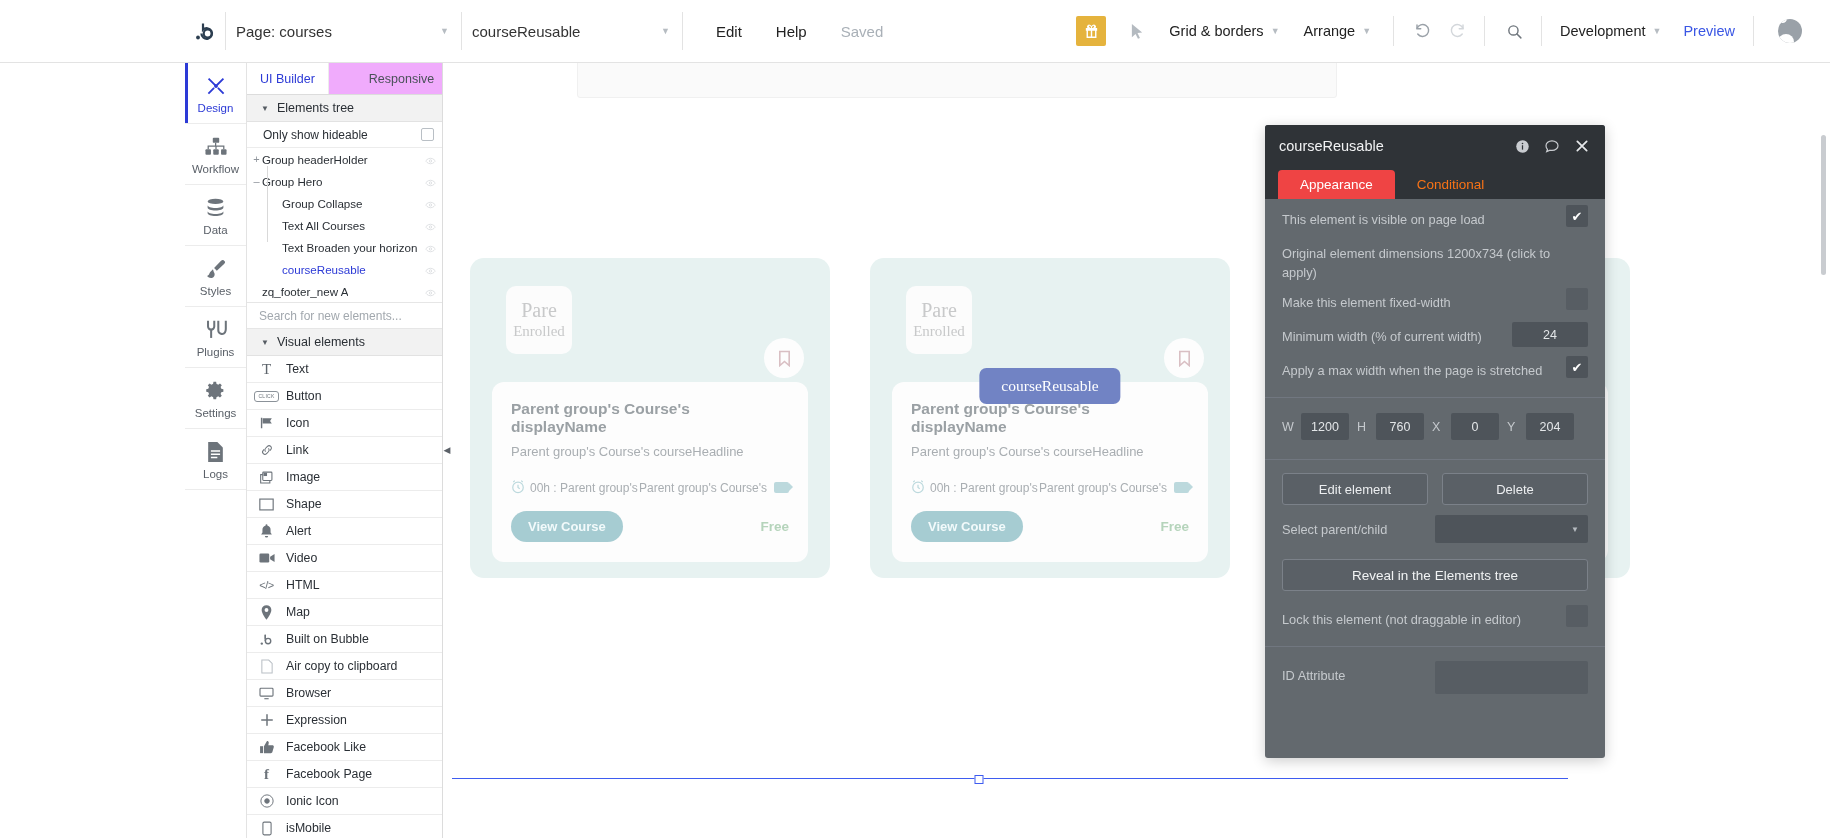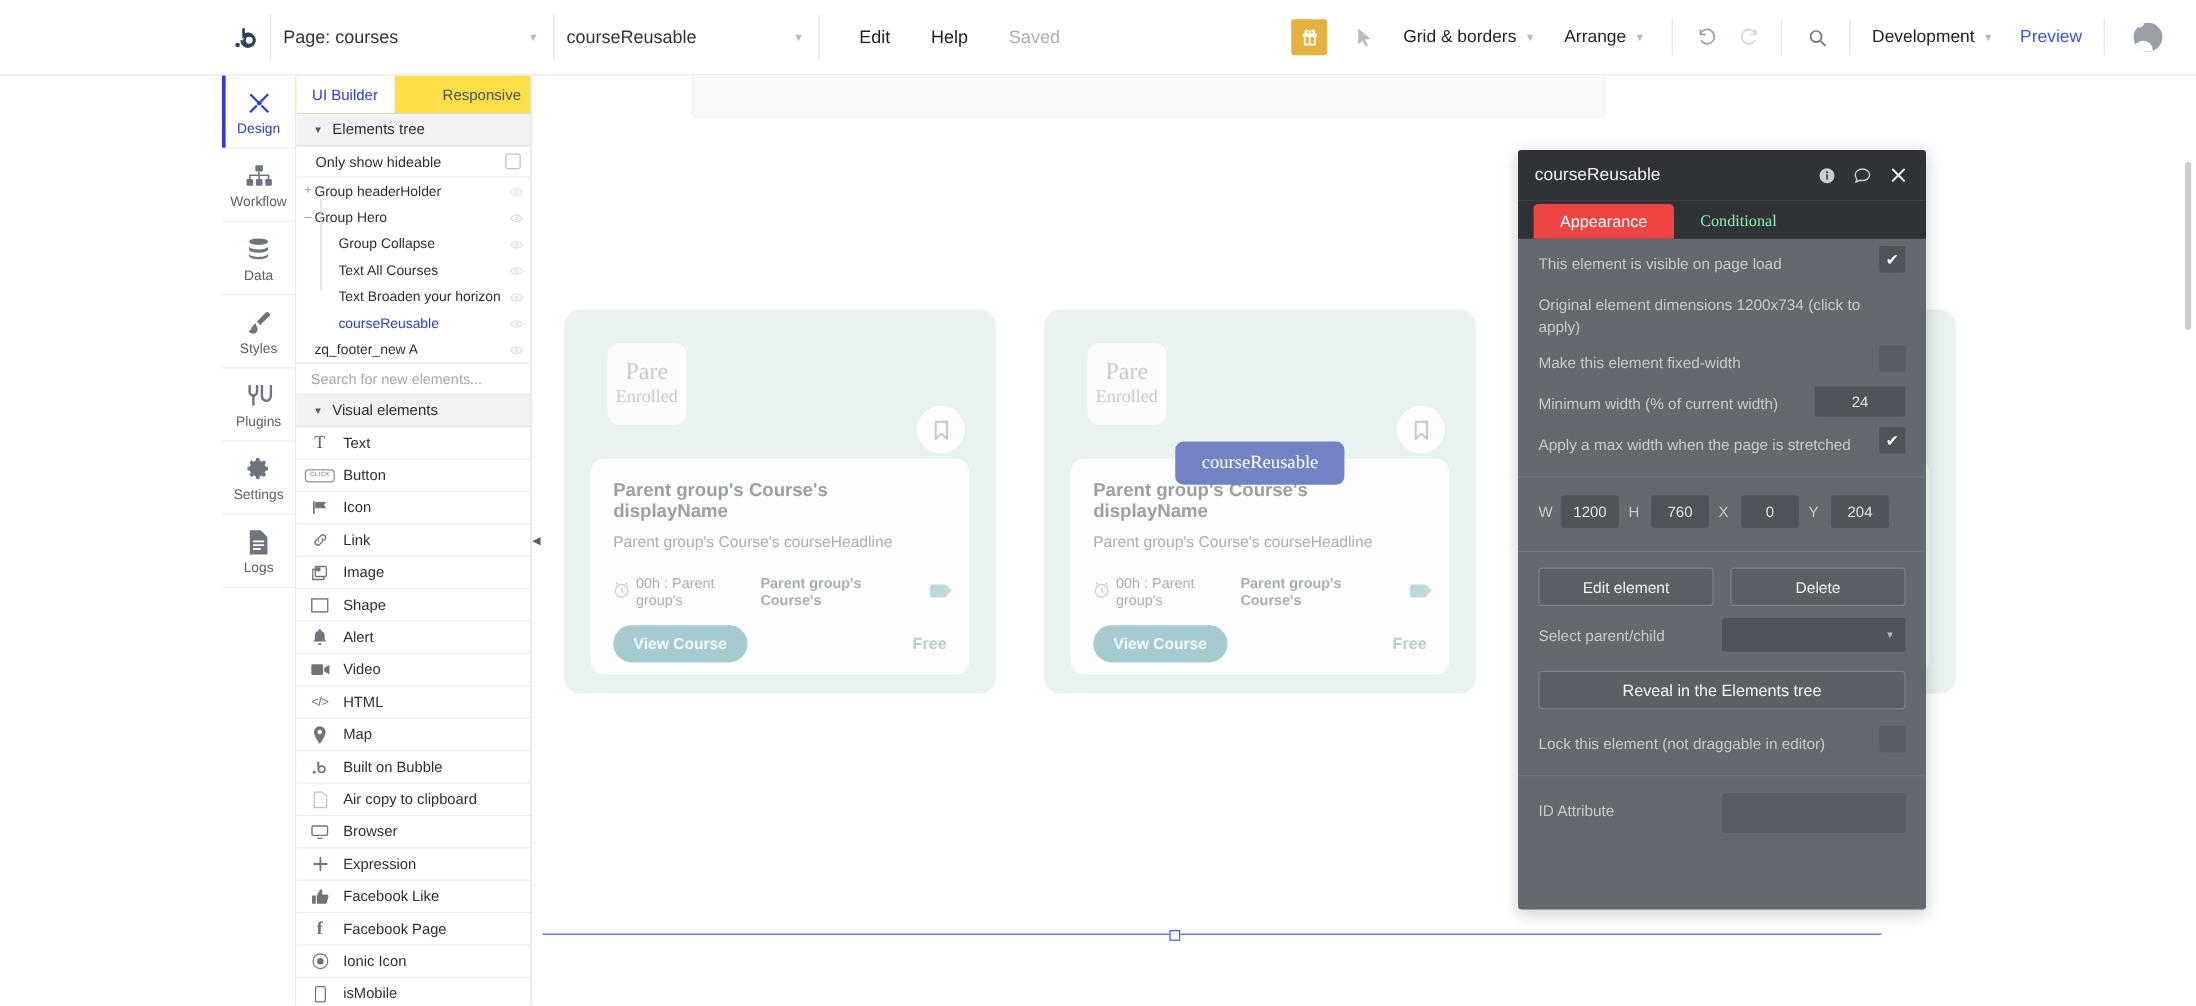--- a/index.html
+++ b/index.html
@@ -60,21 +60,21 @@
   .nav-item.active::before{
     content:""; position:absolute; left:0; top:0; bottom:0; width:3px; background:#2c3ad6;
   }
   .nav-ico{ height:26px; display:flex; align-items:center; justify-content:center; }
 
   
   .panel{
     position:absolute; left:247px; top:63px; width:196px; height:775px;
     background:#fff; border-right:1px solid #dcdcdc; overflow:hidden;
   }
-  .panel-tabs{ display:flex; height:32px; border-bottom:1px solid #dcdcdc; background:#fde047;gap:32px;}
+  .panel-tabs{ display:flex; height:32px; border-bottom:1px solid #dcdcdc; background:#f0abfc;gap:32px;}
   .ptab{ flex:1; display:flex; align-items:center; justify-content:center;
          font-size:12.5px; color:#4a5159; cursor:pointer;}
   .ptab.active{ color:#2c3ad6; background:#fff; }
   .ptab:first-child{ border-right:1px solid #ececec; }
   .sec-head{
     height:27px; display:flex; align-items:center; gap:8px; padding-left:14px;
     background:#f2f2f2; border-bottom:1px solid #e2e2e2; font-size:12.5px; color:#2a2f35;
   }
   .tri{ font-size:8px; color:#565c63; }
   .tree-opt{
@@ -138,21 +138,21 @@
     display:flex; align-items:center; justify-content:center;
   }
   .inner{
     position:absolute; left:22px; right:22px; bottom:16px; height:180px;
     background:#fdfdfd; border-radius:12px; padding:18px 19px 0 19px; overflow:hidden;
   }
   .ct{ font-size:15.5px; font-weight:700; color:#9aa0a4; line-height:1.15; }
   .ch{ font-size:13px; color:#a9aeb2; margin-top:8px; }
   .cmeta{ display:flex; justify-content:space-between; align-items:center; margin-top:20px;}
   .cm-l{ display:flex; align-items:center; gap:5px; font-size:12px; color:#a9aeb2;}
-  .cm-r{ display:flex; align-items:center; gap:7px; font-size:12px; color:#a9aeb2;font-weight:bold;}
+  .cm-r{ display:flex; align-items:center; gap:7px; font-size:12px; color:#a9aeb2;}
   .vidico{ width:15px; height:11px; background:#bcd9dd; border-radius:2px; position:relative;}
   .vidico::after{content:""; position:absolute; right:-4px; top:1px; border-left:4px solid #bcd9dd;
                  border-top:4px solid transparent; border-bottom:4px solid transparent;}
   .cfoot{ display:flex; justify-content:space-between; align-items:center; margin-top:14px;}
   .vcbtn{
     background:#a6ccd2; color:#f2fafb; border:none; border-radius:17px;
     padding:8px 17px; font-size:13px; font-weight:700; cursor:pointer;
   }
   .free{ font-size:13.5px; color:#b5d4bb; font-weight:700;}
   .sel-badge{
@@ -177,21 +177,21 @@
   }
   .props-head{
     height:42px; background:#2f3337; display:flex; align-items:center;
     padding:0 14px; gap:12px;
   }
   .props-title{ font-size:14.5px; color:#f2f3f4; flex:1;}
   .ph-ico{ width:18px; display:flex; align-items:center; justify-content:center; cursor:pointer; color:#c9ccd0;}
   .props-tabs{ height:32px; background:#2f3337; display:flex; align-items:flex-end; padding-left:13px;}
   .prtab{ padding:7px 22px; font-size:13.5px; border-radius:4px 4px 0 0; cursor:pointer;}
   .prtab.active{ background:#ef4444; color:#fff;}
-  .prtab.inactive{ color:#86efac;font-family:Liberation Serif, serif;}
+  .prtab.inactive{ color:#f97316;}
   .prow{ display:flex; align-items:flex-start; padding:0 17px; min-height:34px; font-size:12.8px; color:#c5c9cd;}
   .prow .lab{ flex:1; line-height:1.45; padding:6px 0;}
   .chk{ width:22px; height:22px; background:#4e545a; border-radius:2px;
         display:flex; align-items:center; justify-content:center; color:#fff; font-size:13px; cursor:pointer;}
   .chk.empty{ background:#575d63; }
   .numbox{ width:76px; height:25px; background:#4e545a; border-radius:2px;
            display:flex; align-items:center; justify-content:center; font-size:12.5px; color:#e3e6e8; cursor:text;}
   .pdiv{ height:1px; background:#717780; margin:7px 0;}
   .whxy{ display:flex; align-items:center; gap:8px; padding:8px 17px 12px 17px;}
   .whxy .k{ font-size:12.5px; color:#c5c9cd; width:11px;}

